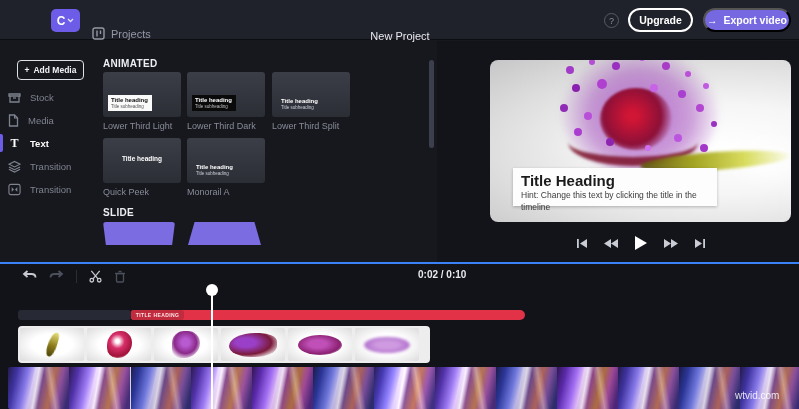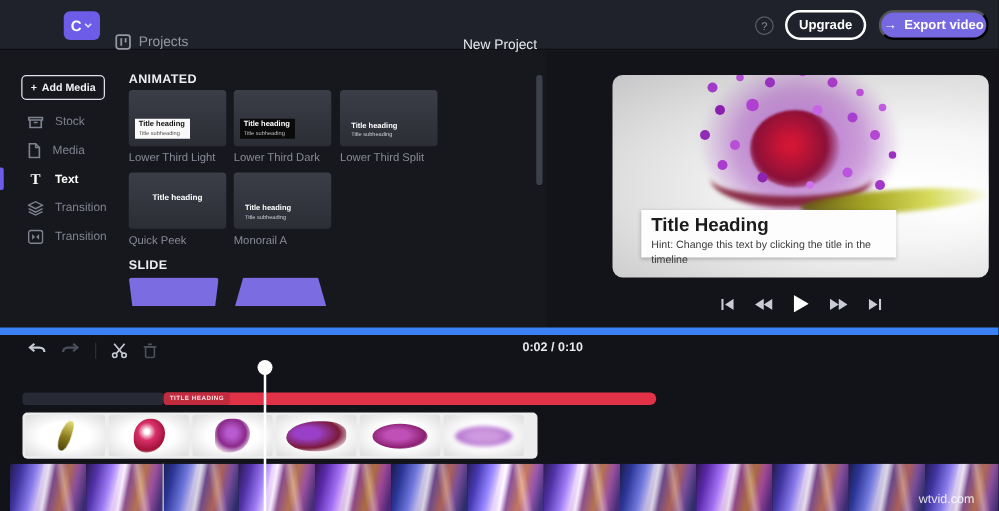--- a/index.html
+++ b/index.html
@@ -16,21 +16,21 @@
   .nav-projects { left:92px; }
   .nav-editor { left:152px; }
   .proj-title { position:absolute; left:340px; top:16px; width:120px; height:40px; display:flex; align-items:center; justify-content:center; color:#e8e9ee; font-size:11px; }
   .help-btn { position:absolute; left:604px; top:13px; width:15px; height:15px; border:1.5px solid #585c68; border-radius:50%; color:#8b8f9a; font-size:9px; display:flex; align-items:center; justify-content:center; cursor:pointer; }
   .upgrade-btn { position:absolute; left:628px; top:8px; width:65px; height:24px; border:2px solid #fff; border-radius:13px; background:transparent; color:#fff; font-size:10.5px; font-weight:bold; display:flex; align-items:center; justify-content:center; cursor:pointer; }
   .export-btn { position:absolute; left:703px; top:8px; width:88px; height:24px; border-radius:13px; background:#7668e0; color:#fff; font-size:10.5px; font-weight:bold; display:flex; align-items:center; justify-content:center; gap:6px; cursor:pointer; }
 
   
   .sidebar { position:absolute; left:0; top:41px; width:100px; height:221px; }
   .add-media { position:absolute; left:17px; top:19px; width:67px; height:20px; border:1.5px solid #dfe1e8; border-radius:4px; background:transparent; color:#f2f3f6; font-size:8.5px; font-weight:bold; display:flex; align-items:center; justify-content:center; gap:4px; cursor:pointer; }
-  .side-item { position:absolute; left:0; width:100px; height:22px; display:flex; align-items:center; gap:9px; padding-left:22px; color:#7f838f; font-size:9.5px; cursor:pointer; }
+  .side-item { position:absolute; left:0; width:100px; height:22px; display:flex; align-items:center; gap:9px; padding-left:8px; color:#7f838f; font-size:9.5px; cursor:pointer; }
   .side-item svg { flex:0 0 auto; }
   .side-item.active { color:#fff; font-weight:bold; }
   .active-bar { position:absolute; left:0; top:93px; width:3px; height:18px; background:#6c5ce7; border-radius:0 2px 2px 0; }
   .ticon { width:13px; height:13px; display:flex; align-items:center; justify-content:center; font-size:12px; font-weight:bold; font-family:"Liberation Serif", serif; }
 
   
   .media-panel { position:absolute; left:100px; top:41px; width:337px; height:221px; }
   .sec-title { position:absolute; color:#eceef2; font-size:10px; font-weight:bold; letter-spacing:.3px; }
   .card { position:absolute; width:78px; cursor:pointer; }
   .card-thumb { position:relative; width:78px; height:45px; border-radius:3px; background:linear-gradient(180deg,#3b3e47 0%,#2c2e36 100%); overflow:hidden; }
@@ -66,21 +66,21 @@
     30px 52px 0 2px #b84fd8, 142px 44px 0 2px #b347d2, 156px 60px 0 1px #9930c0, 20px 68px 0 2px #aa3dd0,
     52px 78px 0 2px #8d25b0, 120px 74px 0 2px #bb55e0, 90px 84px 0 1px #d070f0, 146px 84px 0 2px #a238c8; }
   .lower-third { position:absolute; left:23px; top:108px; width:204px; height:38px; background:#fdfdfd; box-shadow:0 1px 3px rgba(0,0,0,.25); padding:4px 8px; }
   .lt-title { color:#1b1b1b; font-size:15px; font-weight:bold; line-height:17px; }
   .lt-hint { color:#3c3c3c; font-size:8.5px; line-height:12px; }
   .transport { position:absolute; left:53px; top:189px; width:301px; height:26px; display:flex; align-items:center; justify-content:center; gap:17px; }
   .tbtn { background:none; border:none; color:#c9ccd4; cursor:pointer; display:flex; align-items:center; padding:0; }
   .tbtn.play { color:#fff; }
 
   
-  .timeline { position:absolute; left:0; top:262px; width:799px; height:147px; background:#121318; border-top:6px solid #3b82f6; }
+  .timeline { position:absolute; left:0; top:262px; width:799px; height:147px; background:#121318; border-top:2px solid #3b82f6; }
   .tl-toolbar { position:absolute; left:0; top:0; width:799px; height:24px; display:flex; align-items:center; }
   .tool { background:none; border:none; color:#c6c9d1; margin-left:12px; cursor:pointer; display:flex; align-items:center; padding:0; }
   .tool.dim { color:#4c505c; }
   .tool-sep { width:1px; height:13px; background:#2a2d37; margin-left:12px; }
   .timecode { position:absolute; left:418px; top:5px; color:#e8e9ee; font-size:10px; font-weight:bold; }
   .playhead-line { position:absolute; left:211px; top:25px; width:2px; height:122px; background:#fff; z-index:20; }
   .playhead-knob { position:absolute; left:206px; top:20px; width:12px; height:12px; border-radius:50%; background:#fff; z-index:21; cursor:grab; }
   .clip-dark { position:absolute; left:18px; top:46px; width:113px; height:10px; background:#272a34; border-radius:3px; cursor:pointer; }
   .clip-red { position:absolute; left:131px; top:46px; width:394px; height:10px; background:#e23248; border-radius:3px 5px 5px 3px; cursor:pointer; }
   .clip-red-tag { position:absolute; left:0; top:0; width:53px; height:10px; background:#c02b3e; border-radius:3px; color:#ffe2e6; font-size:5px; font-weight:bold; letter-spacing:.4px; display:flex; align-items:center; justify-content:center; white-space:nowrap; overflow:hidden; }

